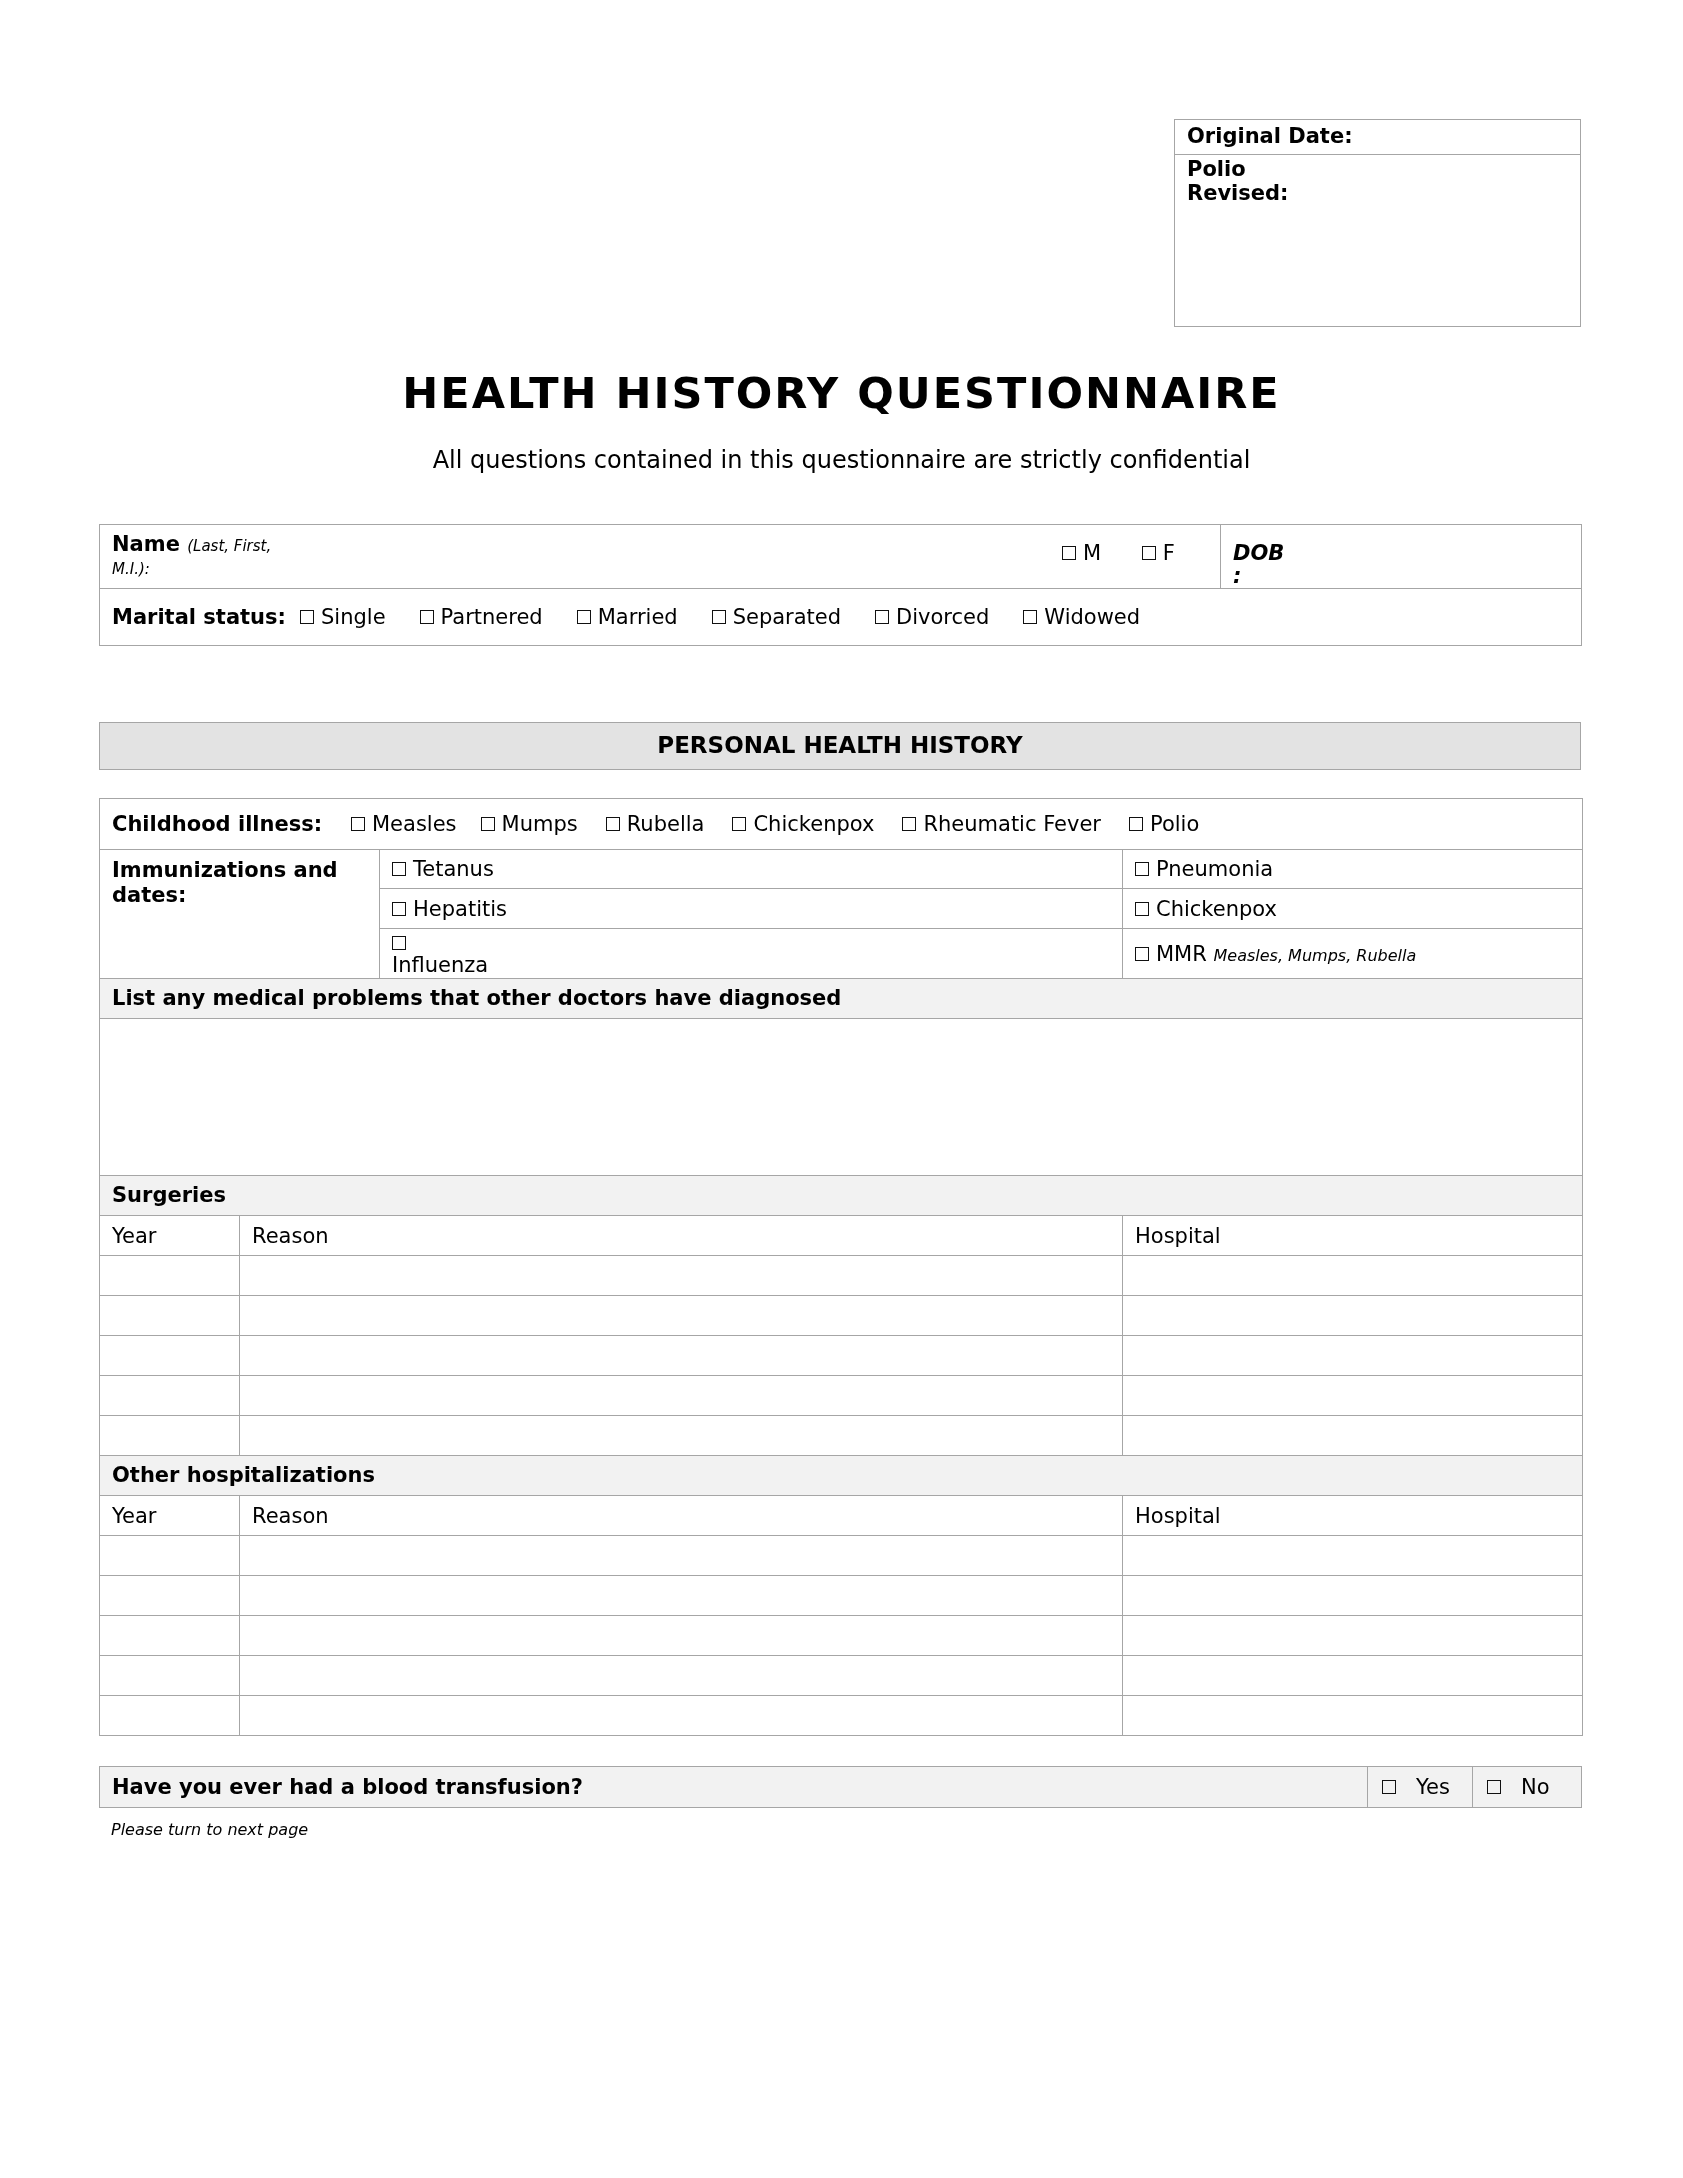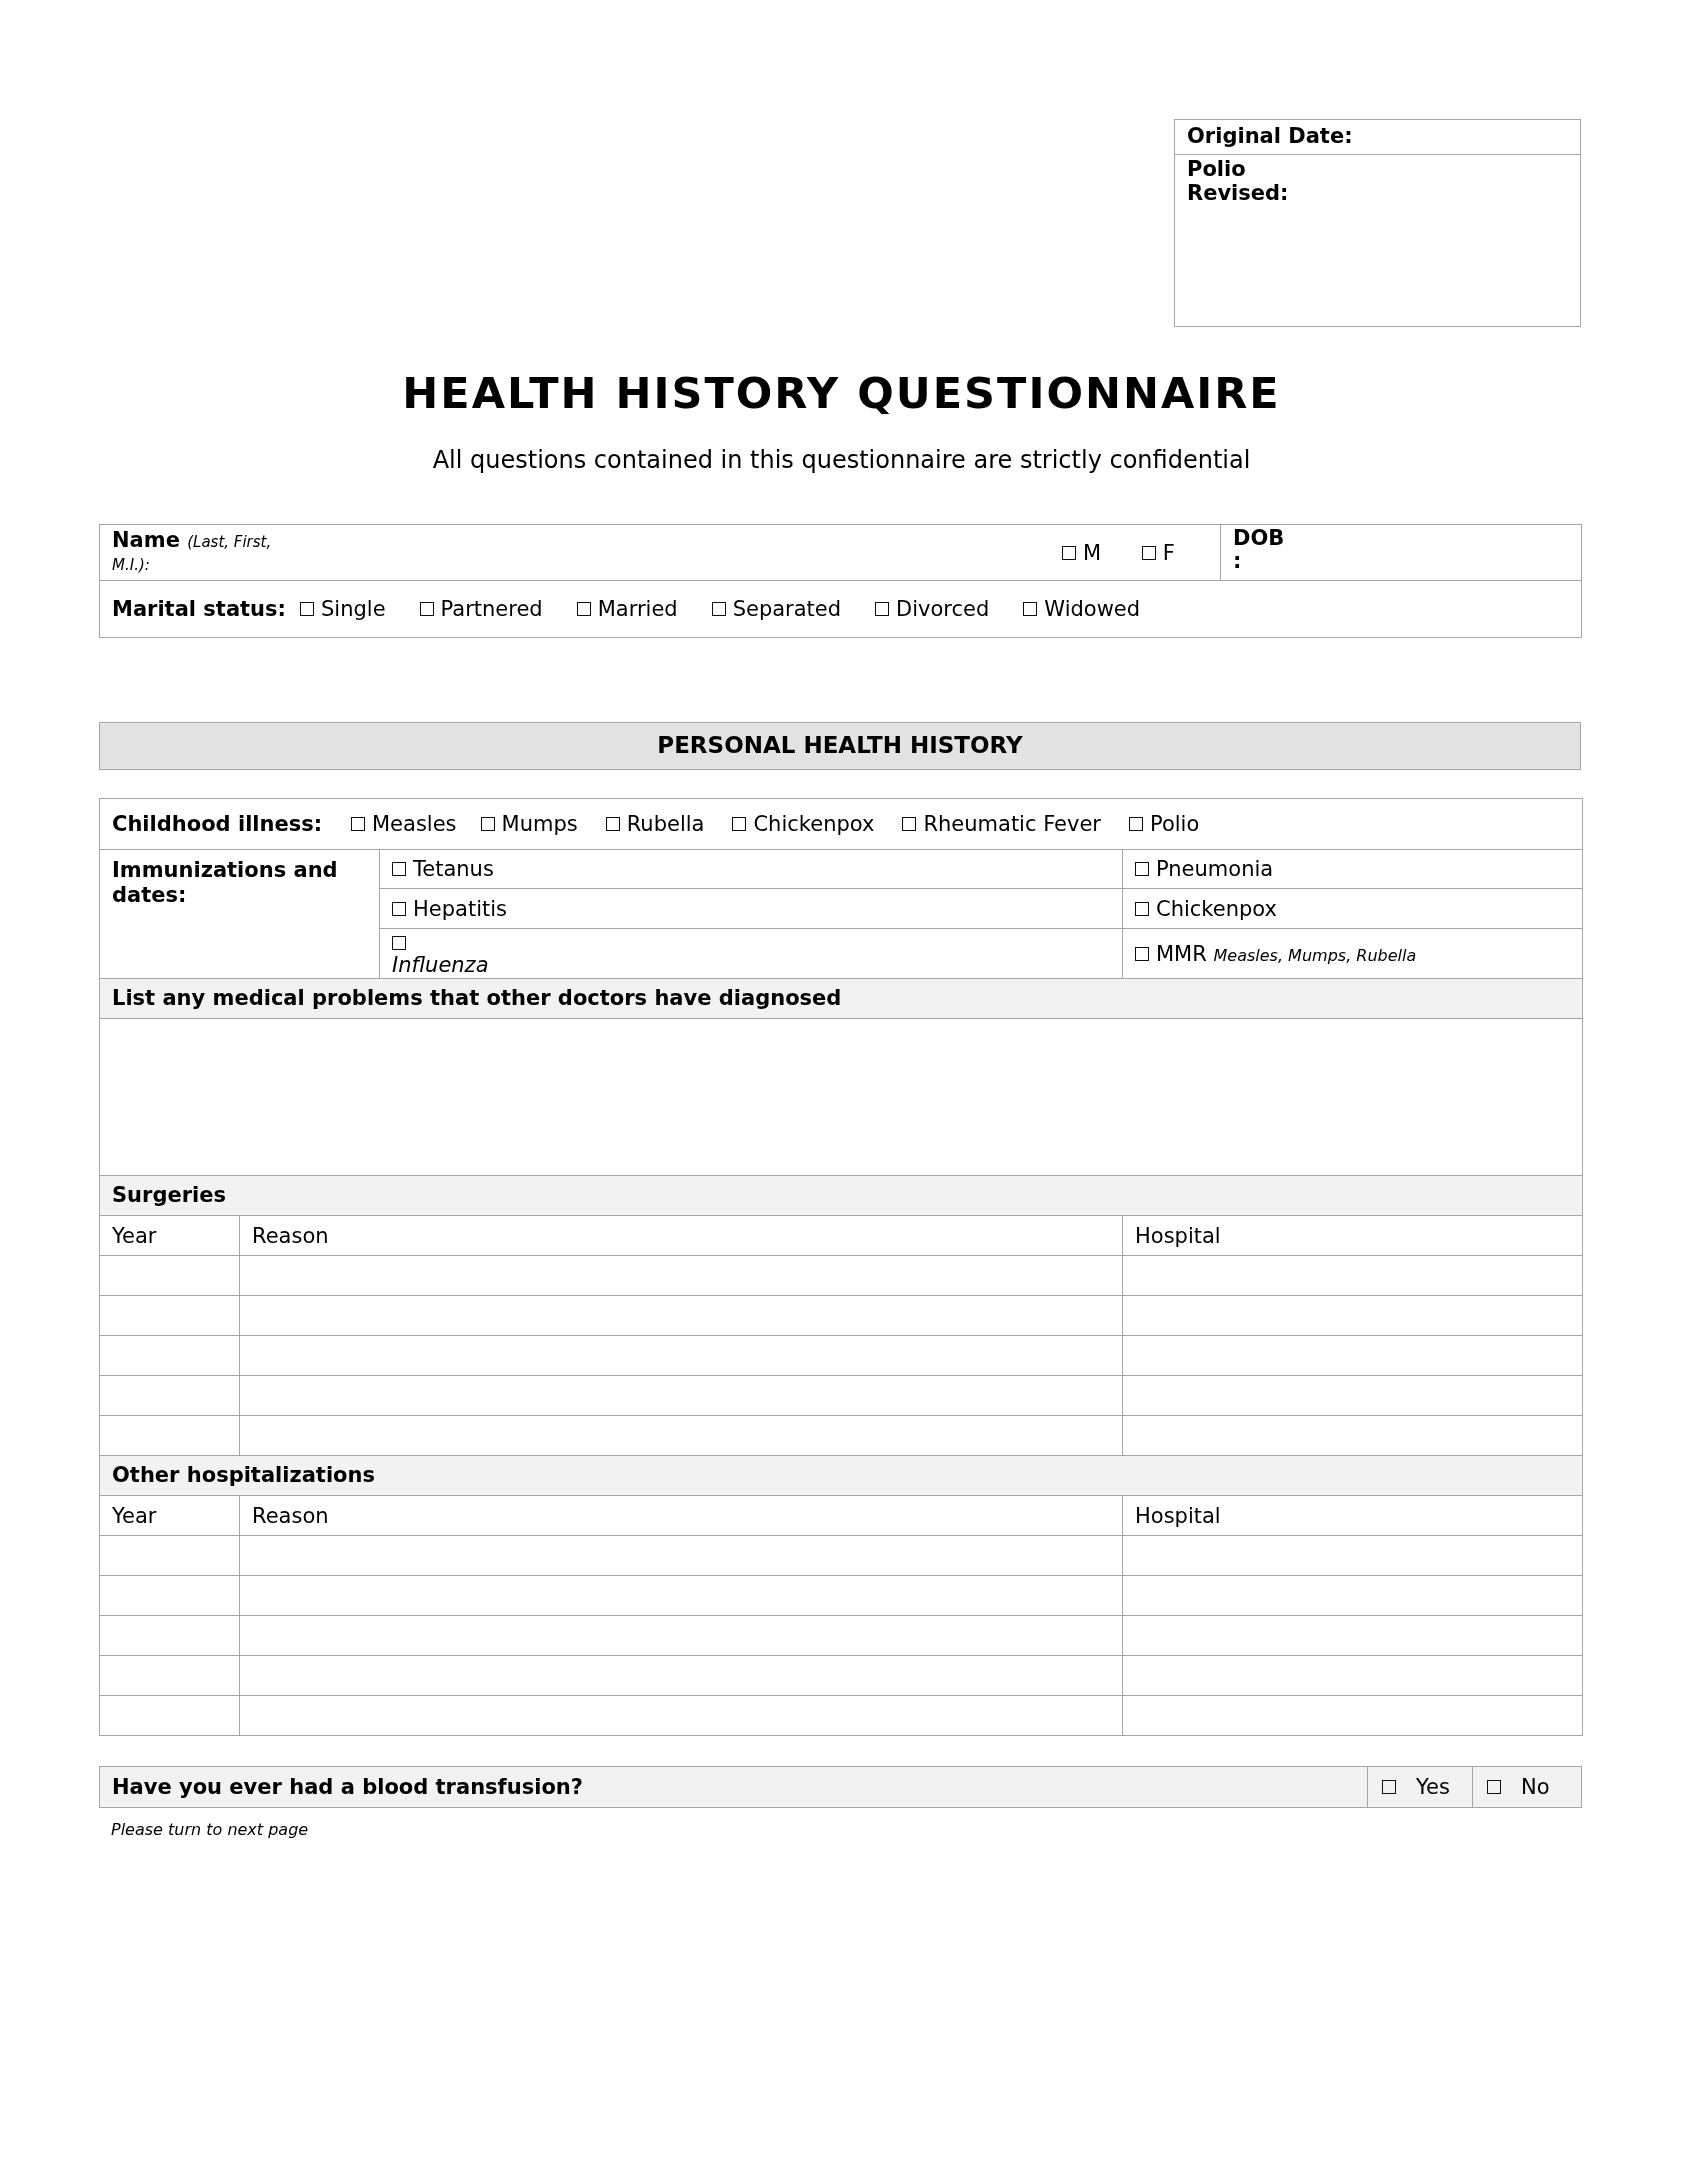--- a/index.html
+++ b/index.html
@@ -42,21 +42,21 @@
     </colgroup>
   <tbody>
       <tr style="height:56px">
     <td colspan="2" style="border-right:none;position:relative;">
       <div class="lbl" style="width:188px;line-height:21px;"><span>Name</span> <span class="small">(Last, First, M.I.):</span></div>
       <div style="position:absolute;left:962px;top:16px;">
         <span class="opt" style="margin-right:34px"><span class="cb"></span><span>M</span></span>
         <span class="opt" style="margin-right:0"><span class="cb"></span><span>F</span></span>
       </div>
     </td>
-    <td style="border-left:1.5px solid #a6a6a6;vertical-align:top;padding-top:2px;">
+    <td style="border-left:1.5px solid #a6a6a6;vertical-align:top;padding-top:17px;font-style:italic;">
       <div class="lbl" style="line-height:23px;"><span>DOB</span><br><span>:</span></div>
     </td>
   </tr>
   <tr style="height:57px">
     <td colspan="3">
       <div style="display:flex;align-items:center;">
         <div class="lbl" style="width:188px;">Marital status:</div>
         <span class="opt"><span class="cb"></span><span>Single</span></span>
         <span class="opt"><span class="cb"></span><span>Partnered</span></span>
         <span class="opt"><span class="cb"></span><span>Married</span></span>
@@ -99,21 +99,21 @@
           <div class="lbl" style="width:248px;">Immunizations and dates:</div>
         </td>
     <td colspan="2" style="padding-left:12px;"><span class="cb"></span><span>Tetanus</span></td>
     <td colspan="2"><span class="cb"></span><span>Pneumonia</span></td>
   </tr>
   <tr style="height:40px">
     <td colspan="2"><span class="cb"></span><span>Hepatitis</span></td>
     <td colspan="2"><span class="cb"></span><span>Chickenpox</span></td>
   </tr>
   <tr style="height:50px">
-    <td colspan="2" style="line-height:22px;font-style:italic;"><span class="cb"></span><br><span>Influenza</span></td>
+    <td colspan="2" style="line-height:22px;"><span class="cb"></span><br><span>Influenza</span></td>
     <td colspan="2"><span class="cb"></span><span>MMR</span> <span class="small" style="font-size:16px">Measles, Mumps, Rubella</span></td>
   </tr>
   <tr style="height:40px" class="grey">
     <td colspan="6"><span class="lbl">List any medical problems that other doctors have diagnosed</span></td>
   </tr>
   <tr style="height:157px">
     <td colspan="6"></td>
   </tr>
   <tr style="height:40px" class="grey">
     <td colspan="6"><span class="lbl">Surgeries</span></td>

